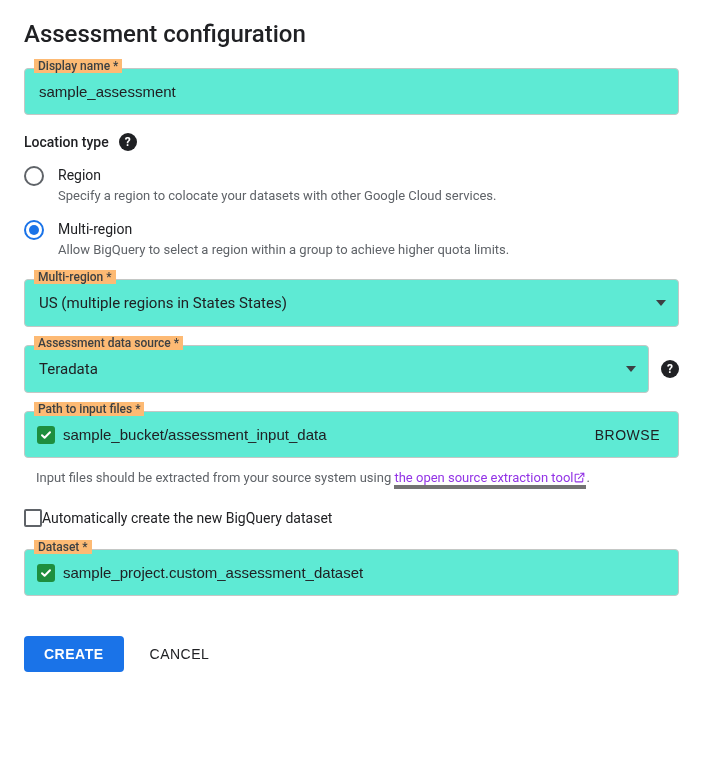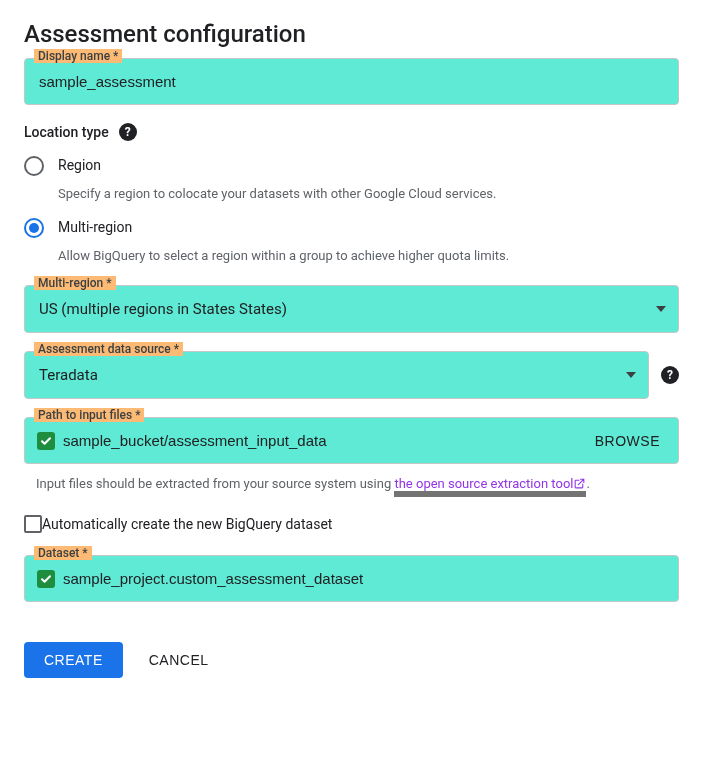--- a/index.html
+++ b/index.html
@@ -6,21 +6,21 @@
 body {
   font-family: Roboto, "Helvetica Neue", Arial, sans-serif;
   background: #fff;
   color: #202124;
   padding: 20px 24px;
   width: 703px;
 }
 .page-title {
   font-size: 24px;
   font-weight: 500;
-  margin-bottom: 10px;
+  margin-bottom: 20px;
   color: #202124;
 }
 .field {
   position: relative;
   margin-bottom: 18px;
 }
 .field-outline {
   border: 1px solid #c4c7c5;
   border-radius: 4px;
   background: #5eead4;
@@ -106,21 +106,21 @@
   flex: 1;
 }
 .radio-label {
   font-size: 14px;
   color: #202124;
   line-height: 20px;
 }
 .radio-desc {
   font-size: 13px;
   color: #5f6368;
-  margin-top: 10px;
+  margin-top: 2px;
   line-height: 18px;
 }
 .select-field .field-input {
   padding-right: 40px;
 }
 .dropdown-icon {
   position: absolute;
   right: 12px;
   top: 50%;
   transform: translateY(-50%);
@@ -173,21 +173,21 @@
   font-size: 13px;
   color: #5f6368;
   margin-top: -8px;
   margin-bottom: 20px;
   padding-left: 12px;
   line-height: 19px;
 }
 .hint-text a {
   color: #9334e6;
   text-decoration: none;
-  border-bottom: 6px solid #737373;
+  border-bottom: 4px solid #737373;
 }
 .ext-icon {
   display: inline-block;
   vertical-align: -2px;
 }
 .checkbox-row {
   display: flex;
   align-items: center;
   margin-bottom: 22px;
 }
@@ -207,21 +207,21 @@
   gap: 26px;
   margin-top: 40px;
 }
 .btn-primary {
   background: #1a73e8;
   color: #fff;
   border: none;
   border-radius: 4px;
   padding: 10px 20px;
   font-size: 14px;
-  font-weight: 400;
+  font-weight: 700;
   letter-spacing: 0.5px;
   cursor: pointer;
 }
 .btn-text {
   background: none;
   border: none;
   color: #202124;
   font-size: 14px;
   font-weight: 500;
   letter-spacing: 0.5px;

